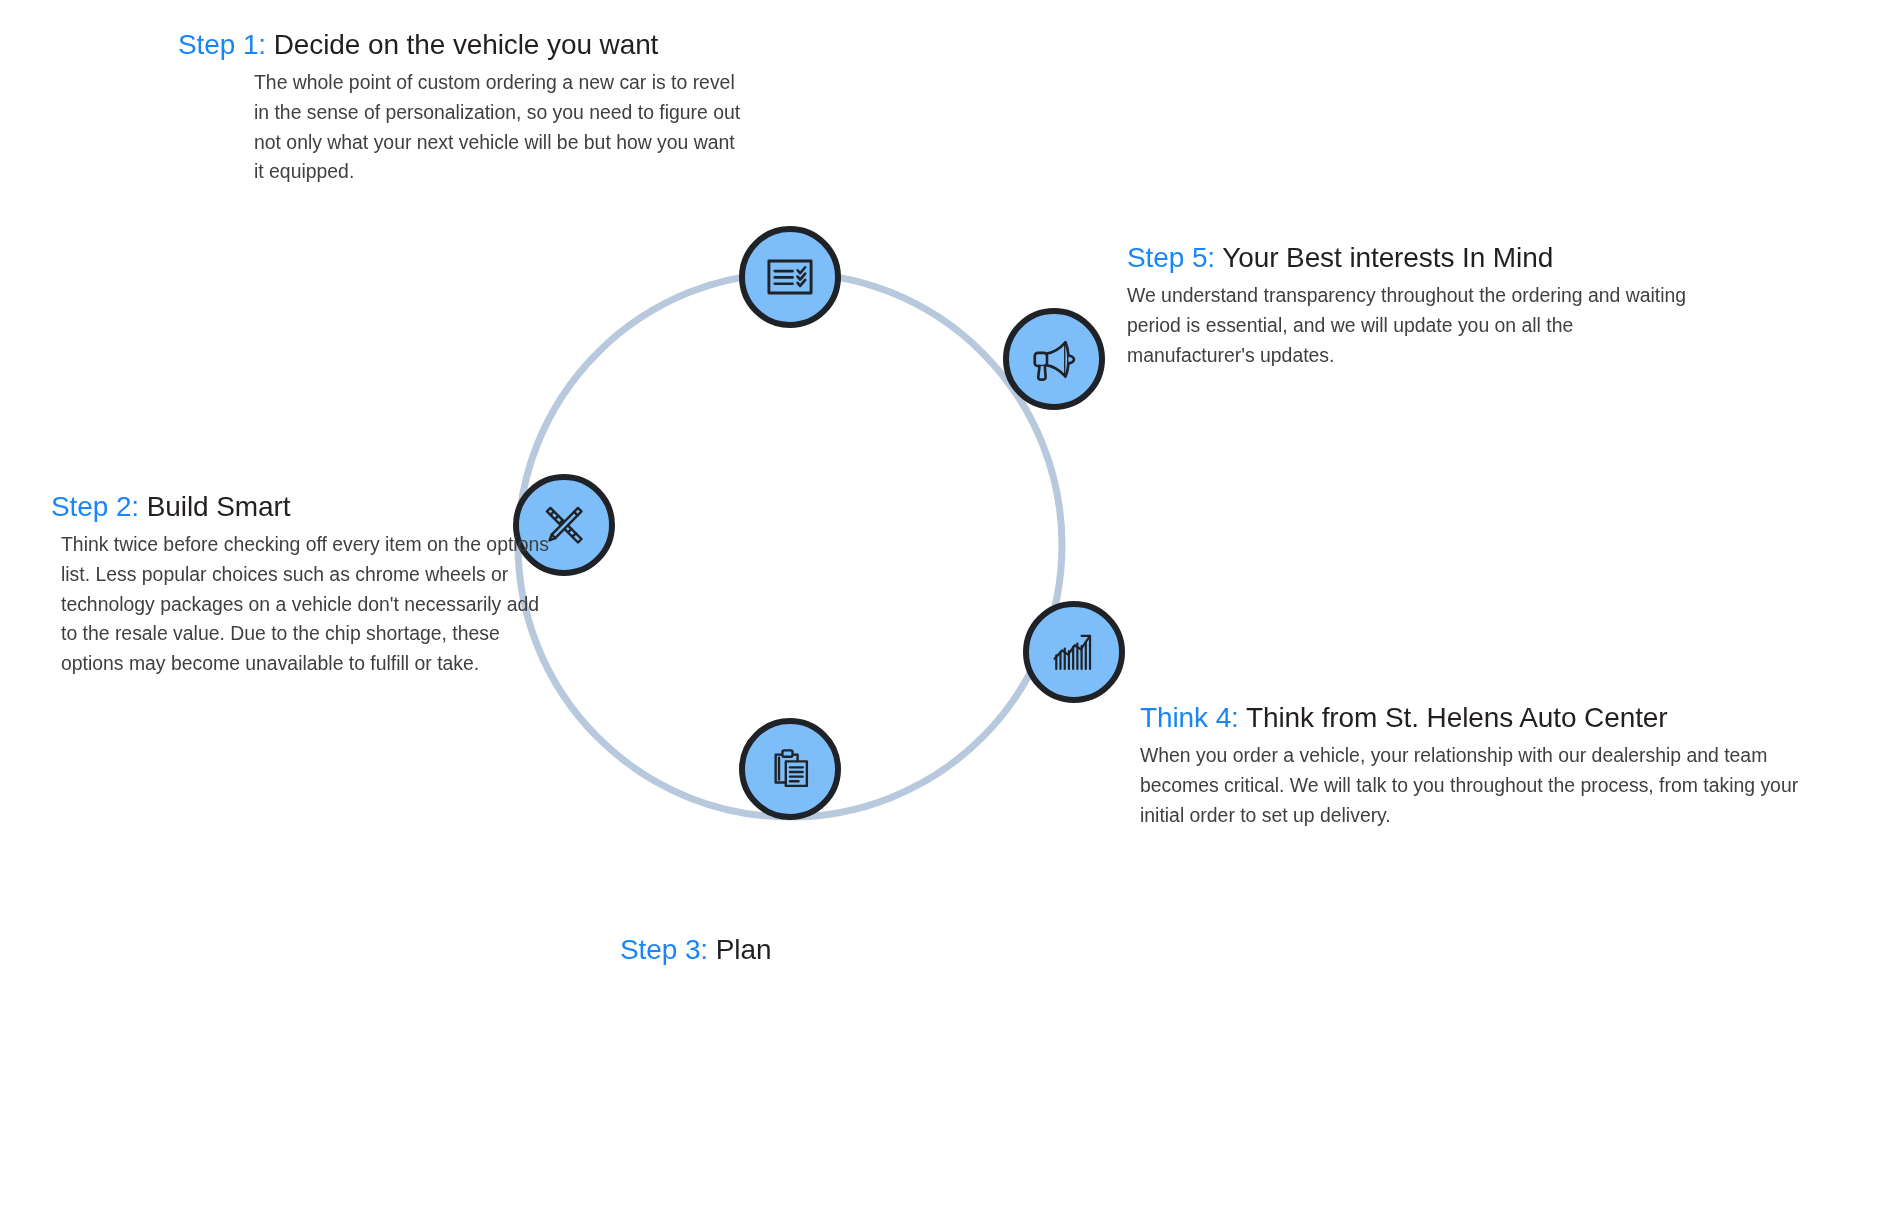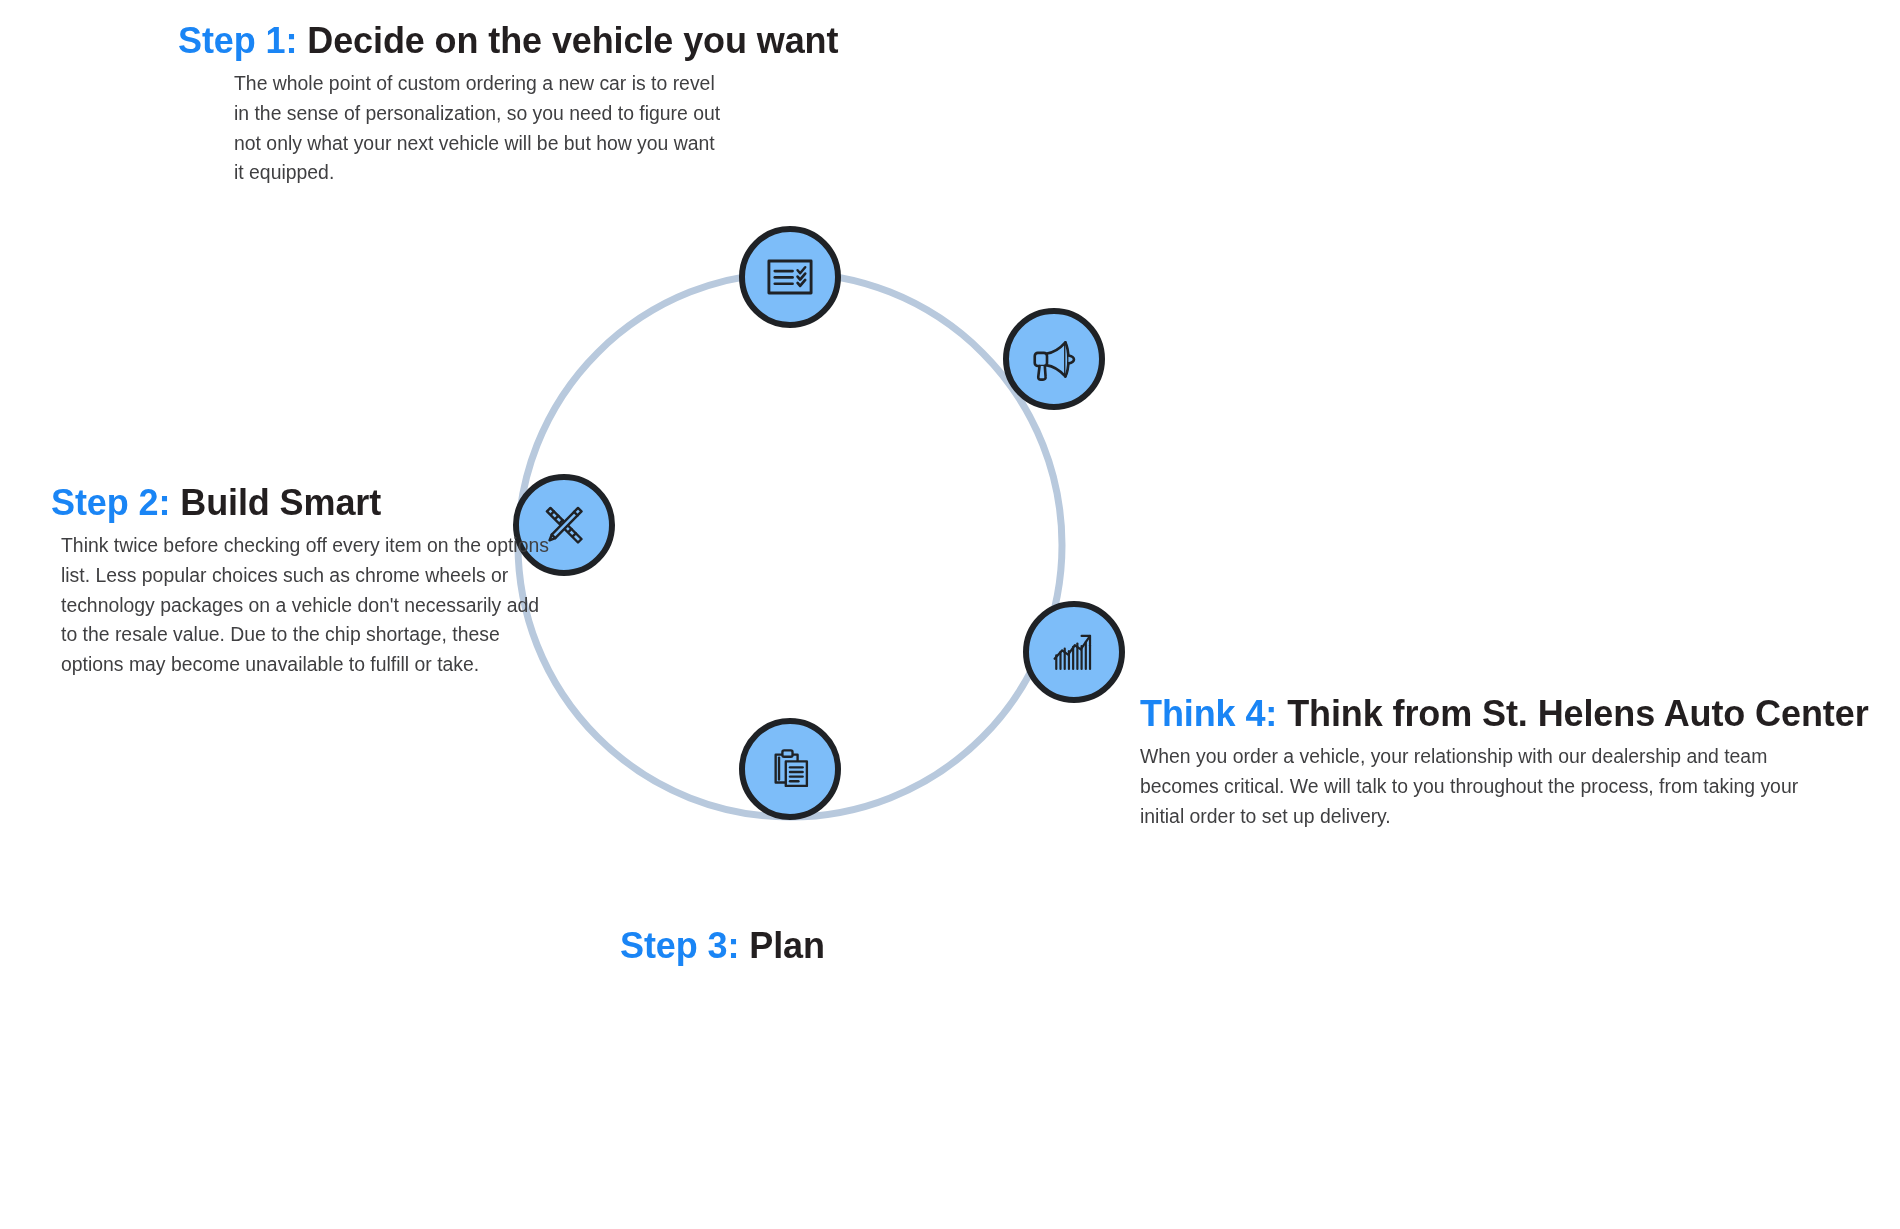--- a/index.html
+++ b/index.html
@@ -50,42 +50,42 @@
   #node-5 { left: 1003px; top: 308px; }  
   #node-2 { left: 513px; top: 474px; }   
   #node-4 { left: 1023px; top: 601px; }  
   #node-3 { left: 739px; top: 718px; }   
 
   
   .block {
     position: absolute;
   }
   .block h2 {
-    margin: 3px 0 6px 0;
-    font-size: 36px;
-    font-weight: bold;
+    margin: 12px 0 6px 0;
+    font-size: 28px;
+    font-weight: normal;
     color: #231f20;
     line-height: 1.26;
     letter-spacing: -0.1px;
     white-space: nowrap;
   }
   .block h2 .step-tag {
     color: #1a85f5;
   }
   .block p {
     margin: 0;
     font-size: 19.4px;
     line-height: 1.53;
     color: #3f3f41;
     font-weight: 400;
   }
 
   
   #block-1 { left: 178px; top: 15px;  width: 640px; }
-  #block-1 p { margin-left: 56px; width: 492px; }
+  #block-1 p { margin-left: 76px; width: 492px; }
 
   #block-5 { left: 1127px; top: 228px; width: 600px; }
   #block-5 h2 { margin-left: 0; }
   #block-5 p  { width: 576px; }
 
   #block-2 { left: 51px;  top: 477px; width: 500px; }
   #block-2 p { width: 492px; margin-left: 10px; }
 
   #block-4 { left: 1140px; top: 688px; width: 680px; }
   #block-4 p  { width: 660px; }
@@ -184,20 +184,24 @@
         <line x1="32" y1="46.5" x2="42" y2="46.5"></line>
       </svg>
     </span>
   </div>
 
   <div class="block" id="block-1">
     <h2><span class="step-tag">Step 1:</span> <span>Decide on the vehicle you want</span></h2>
     <p>The whole point of custom ordering a new car is to revel in the sense of personalization, so you need to figure out not only what your next vehicle will be but how you want it equipped.</p>
   </div>
 
+  <div class="block" id="block-5">
+    <h2><span class="step-tag">Step 5:</span> <span>Your Best interests In Mind</span></h2>
+    <p>We understand transparency throughout the ordering and waiting period is essential, and we will update you on all the manufacturer's updates.</p>
+  </div>
 
   <div class="block" id="block-2">
     <h2><span class="step-tag">Step 2:</span> <span>Build Smart</span></h2>
     <p>Think twice before checking off every item on the options list. Less popular choices such as chrome wheels or technology packages on a vehicle don't necessarily add to the resale value. Due to the chip shortage, these options may become unavailable to fulfill or take.</p>
   </div>
 
   <div class="block" id="block-4">
     <h2><span class="step-tag">Think 4:</span> <span>Think from St. Helens Auto Center</span></h2>
     <p>When you order a vehicle, your relationship with our dealership and team becomes critical. We will talk to you throughout the process, from taking your initial order to set up delivery.</p>
   </div>

